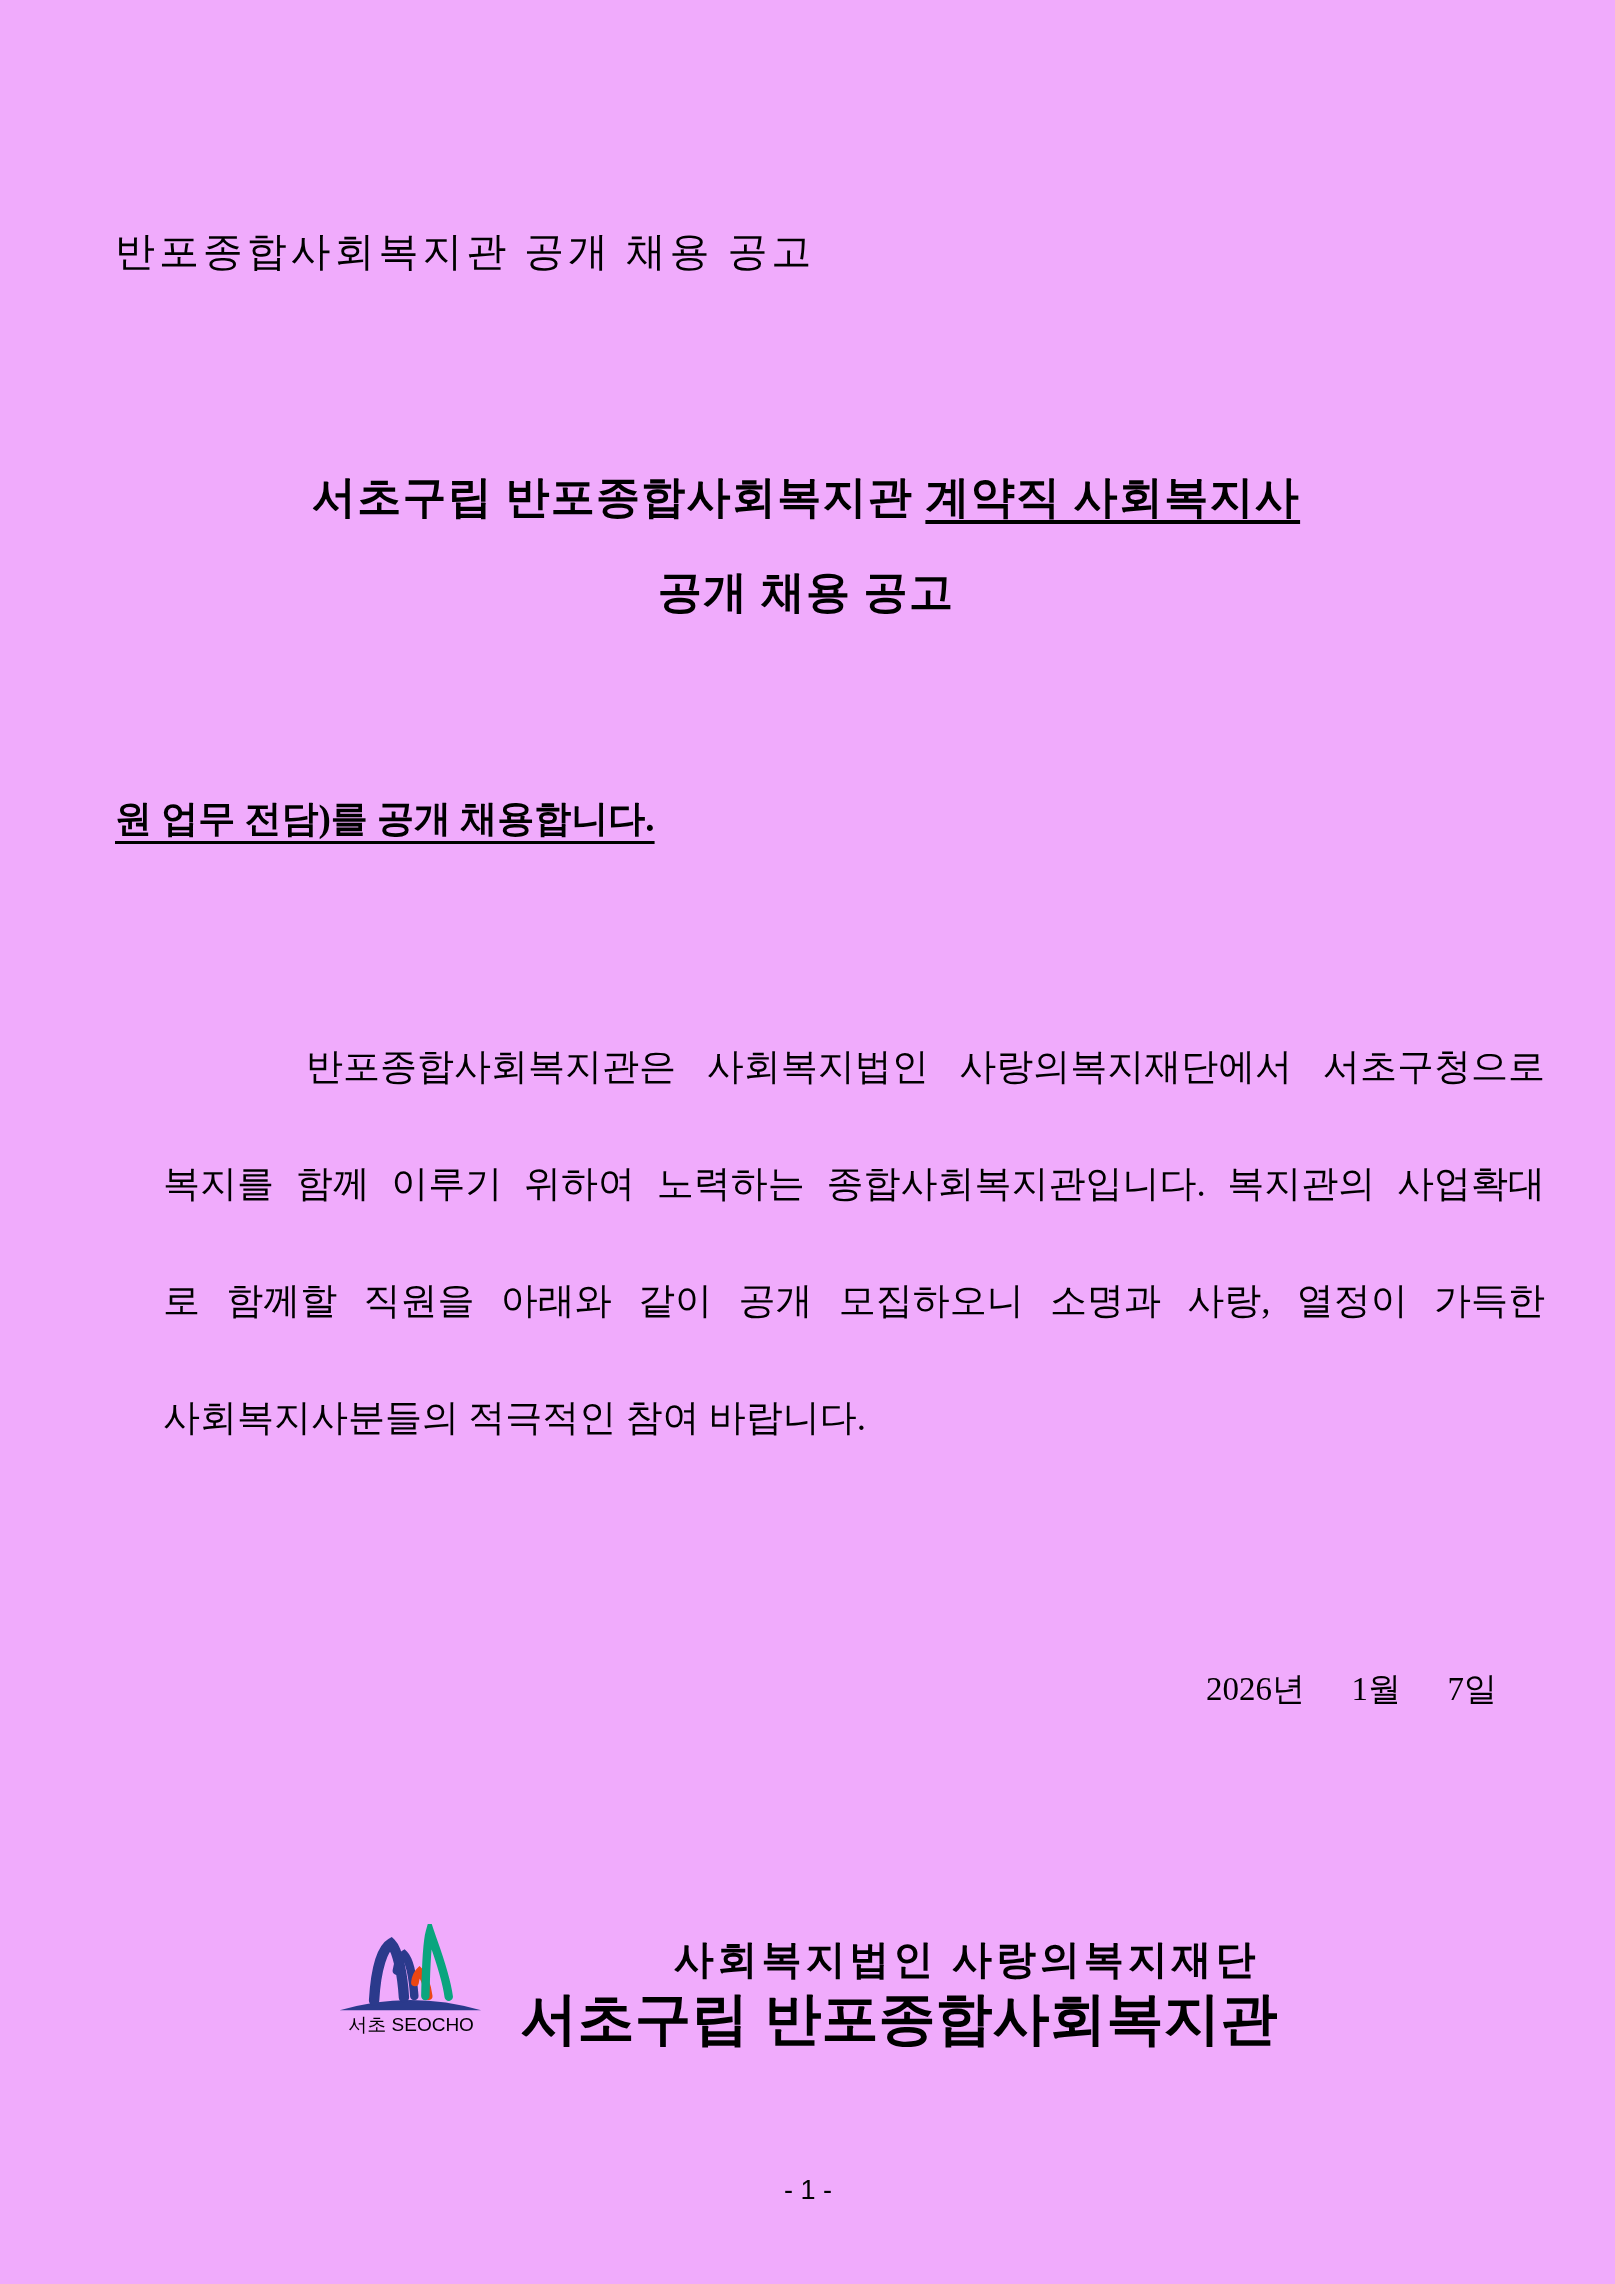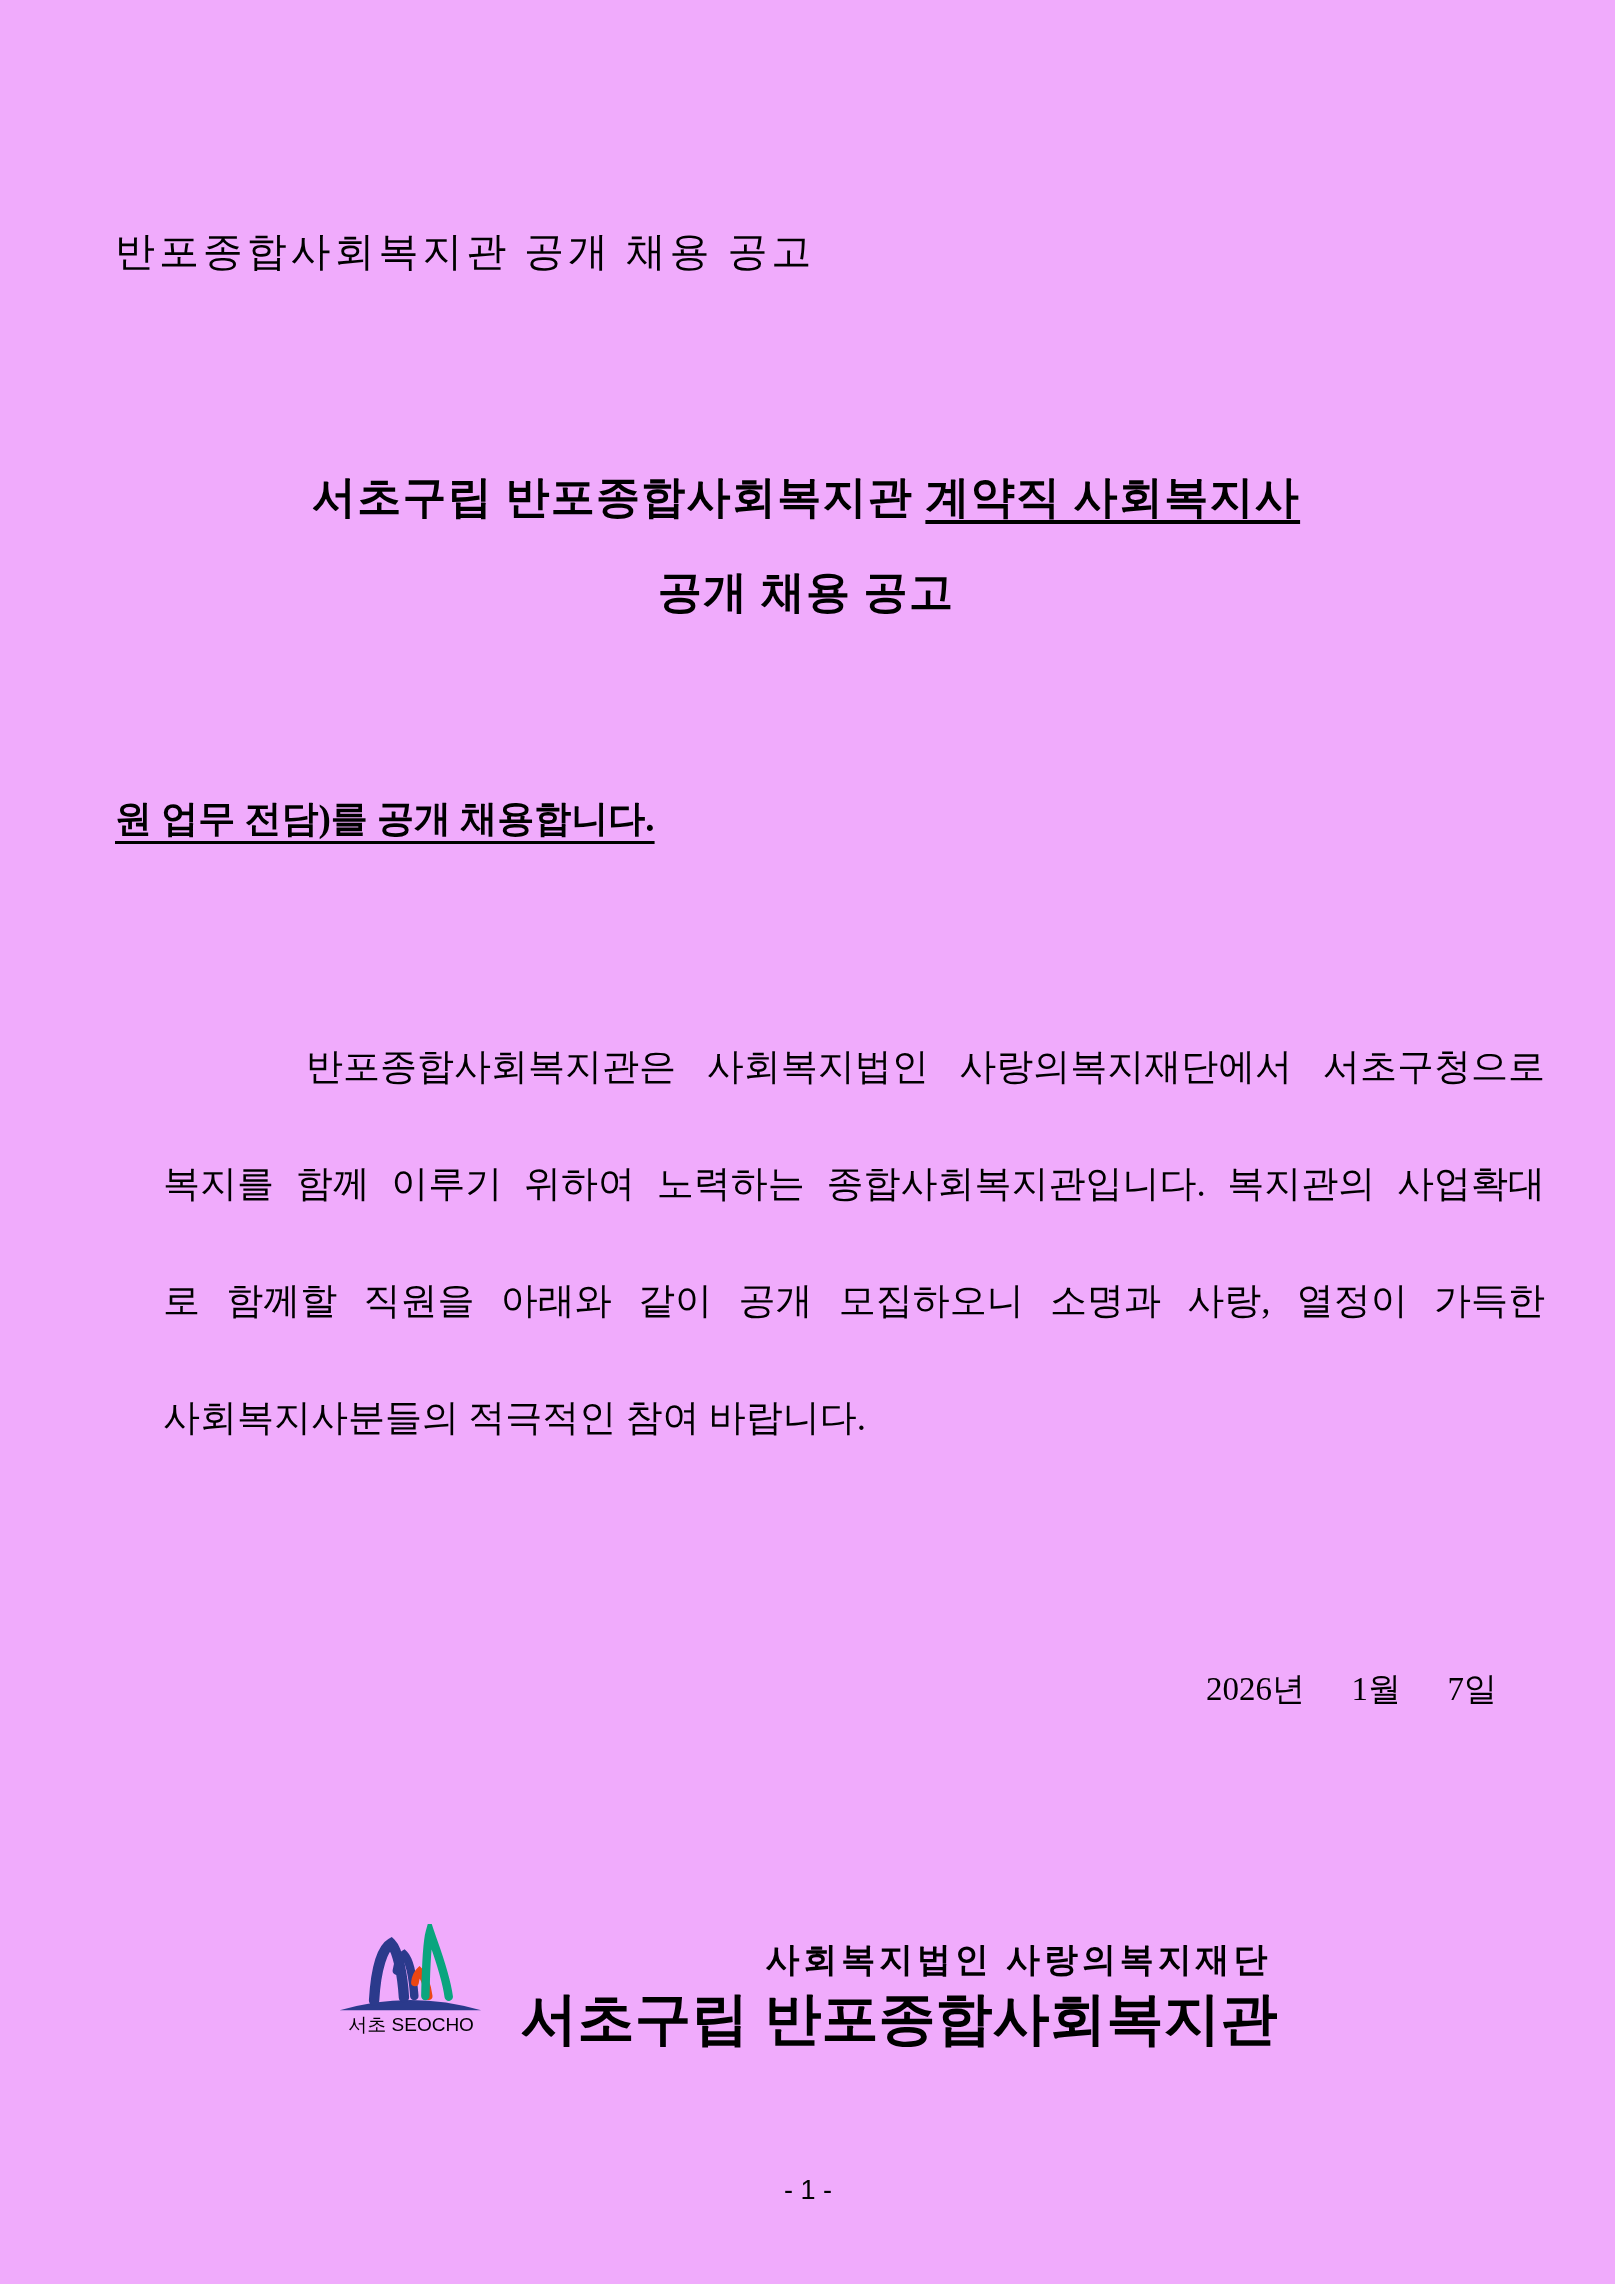--- a/index.html
+++ b/index.html
@@ -59,23 +59,23 @@
     font-family:"Liberation Sans","DejaVu Sans",sans-serif;
   }
   .logo-markcol{width:145px;text-align:center;}
   .logo-markcol svg{display:block;}
   .logo-caption{
     margin-top:1px;font-size:19px;font-weight:normal;
     letter-spacing:0;white-space:nowrap;
   }
   .logo-textcol{text-align:right;}
   .org-small{
-    padding-top:15.6px;font-size:34px;font-weight:bold;
+    padding-top:15.6px;font-size:40px;font-weight:bold;
     letter-spacing:3.9px;line-height:39px;white-space:nowrap;
-    margin-right:6px;
+    margin-right:18px;
   }
   .org-large{
     margin-top:5.2px;font-size:57px;font-weight:bold;
     letter-spacing:0;line-height:68px;white-space:nowrap;
   }
   
   .page-num{
     position:absolute;left:0;top:2171px;width:100%;
     text-align:center;font-size:27px;line-height:39px;
     font-family:"Liberation Sans","DejaVu Sans",sans-serif;

